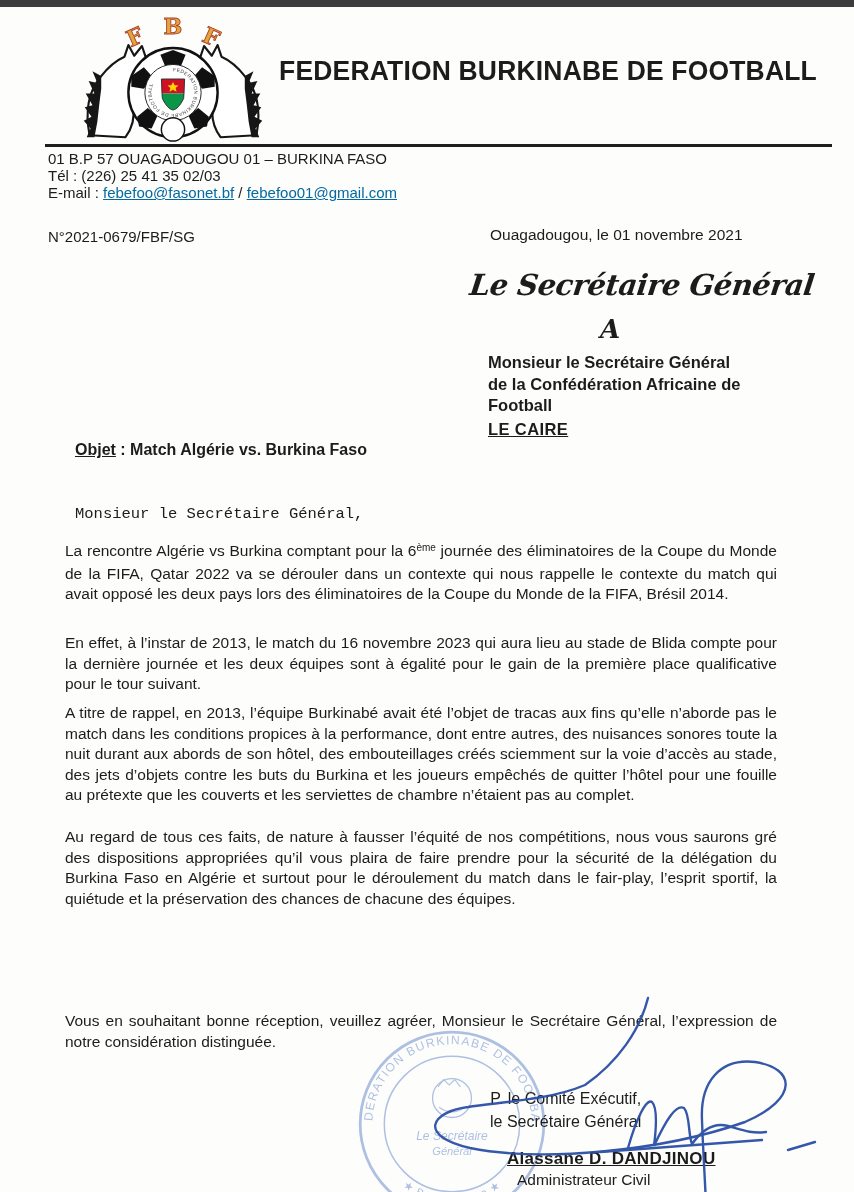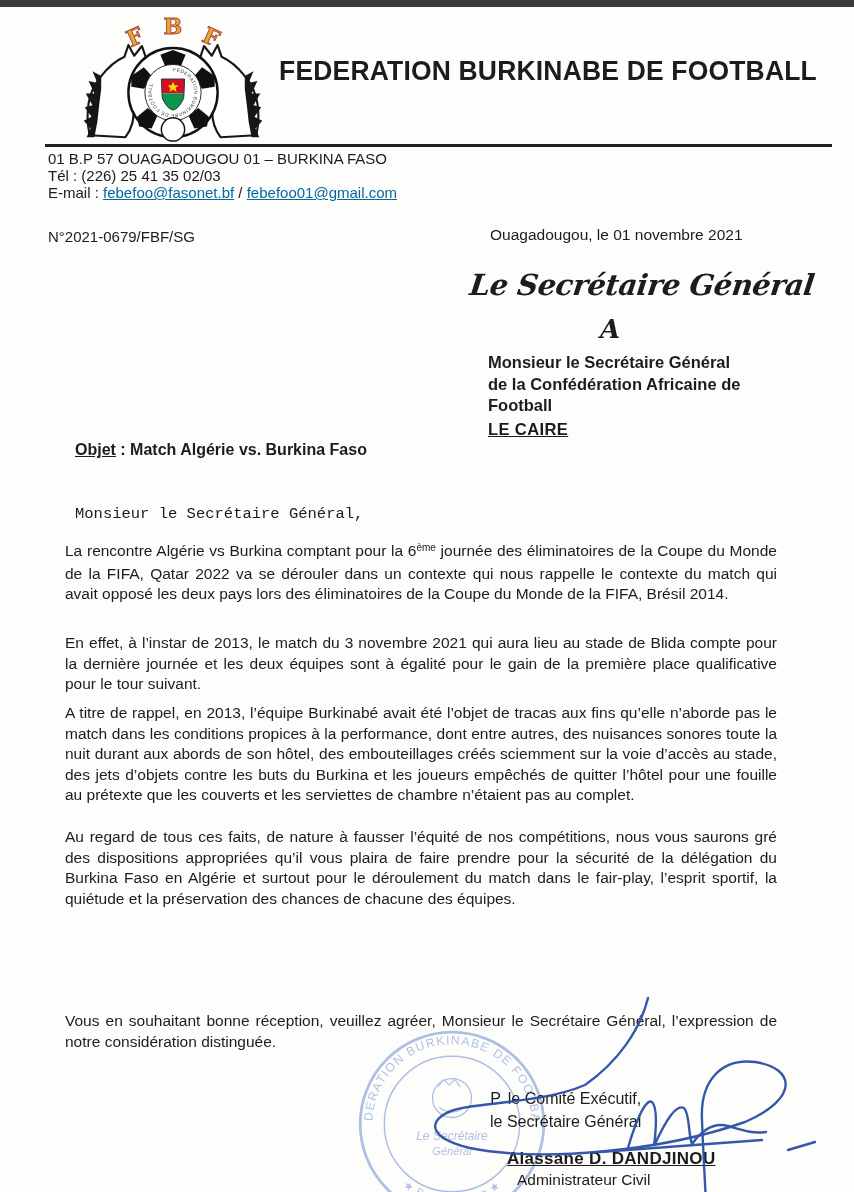--- a/index.html
+++ b/index.html
@@ -125,21 +125,21 @@
     <div>de la Confédération Africaine de</div>
     <div>Football</div>
     <div class="city">LE CAIRE</div>
   </div>
 
   <div class="subject-l1"><span class="lbl">Objet</span><span> : </span><span>Match Algérie vs. Burkina Faso</span></div>
 
   <div class="salutation">Monsieur le Secrétaire Général,</div>
 
   <p class="para p1"><span>La rencontre Algérie vs Burkina comptant pour la 6</span><span class="sup">ème</span><span> journée des éliminatoires de la Coupe du Monde de la FIFA, Qatar 2022 va se dérouler dans un contexte qui nous rappelle le contexte du match qui avait opposé les deux pays lors des éliminatoires de la Coupe du Monde de la FIFA, Brésil 2014.</span></p>
-  <p class="para p2">En effet, à l’instar de 2013, le match du 3 novembre 2021 qui aura lieu au stade de Blida compte pour la dernière journée et les deux équipes sont à égalité pour le gain de la première place qualificative pour le tour suivant.</p>
+  <p class="para p2">En effet, à l’instar de 2013, le match du 16 novembre 2023 qui aura lieu au stade de Blida compte pour la dernière journée et les deux équipes sont à égalité pour le gain de la première place qualificative pour le tour suivant.</p>
   <p class="para p3">A titre de rappel, en 2013, l’équipe Burkinabé avait été l’objet de tracas aux fins qu’elle n’aborde pas le match dans les conditions propices à la performance, dont entre autres, des nuisances sonores toute la nuit durant aux abords de son hôtel, des embouteillages créés sciemment sur la voie d’accès au stade, des jets d’objets contre les buts du Burkina et les joueurs empêchés de quitter l’hôtel pour une fouille au prétexte que les couverts et les serviettes de chambre n’étaient pas au complet.</p>
   <p class="para p4">Au regard de tous ces faits, de nature à fausser l’équité de nos compétitions, nous vous saurons gré des dispositions appropriées qu’il vous plaira de faire prendre pour la sécurité de la délégation du Burkina Faso en Algérie et surtout pour le déroulement du match dans le fair-play, l’esprit sportif, la quiétude et la préservation des chances de chacune des équipes.</p>
   <p class="para p6">Vous en souhaitant bonne réception, veuillez agréer, Monsieur le Secrétaire Général, l’expression de notre considération distinguée.</p>
 
   <svg class="stamp" viewBox="0 0 220 220">
     <g opacity="0.62">
       <circle class="stamp-stroke" cx="110" cy="110" r="99" stroke-width="3"></circle>
       <circle class="stamp-stroke" cx="110" cy="110" r="73" stroke-width="1.6"></circle>
       <defs>
         <path id="stampTop" d="M 24 110 A 86 86 0 1 1 196 110"></path>

